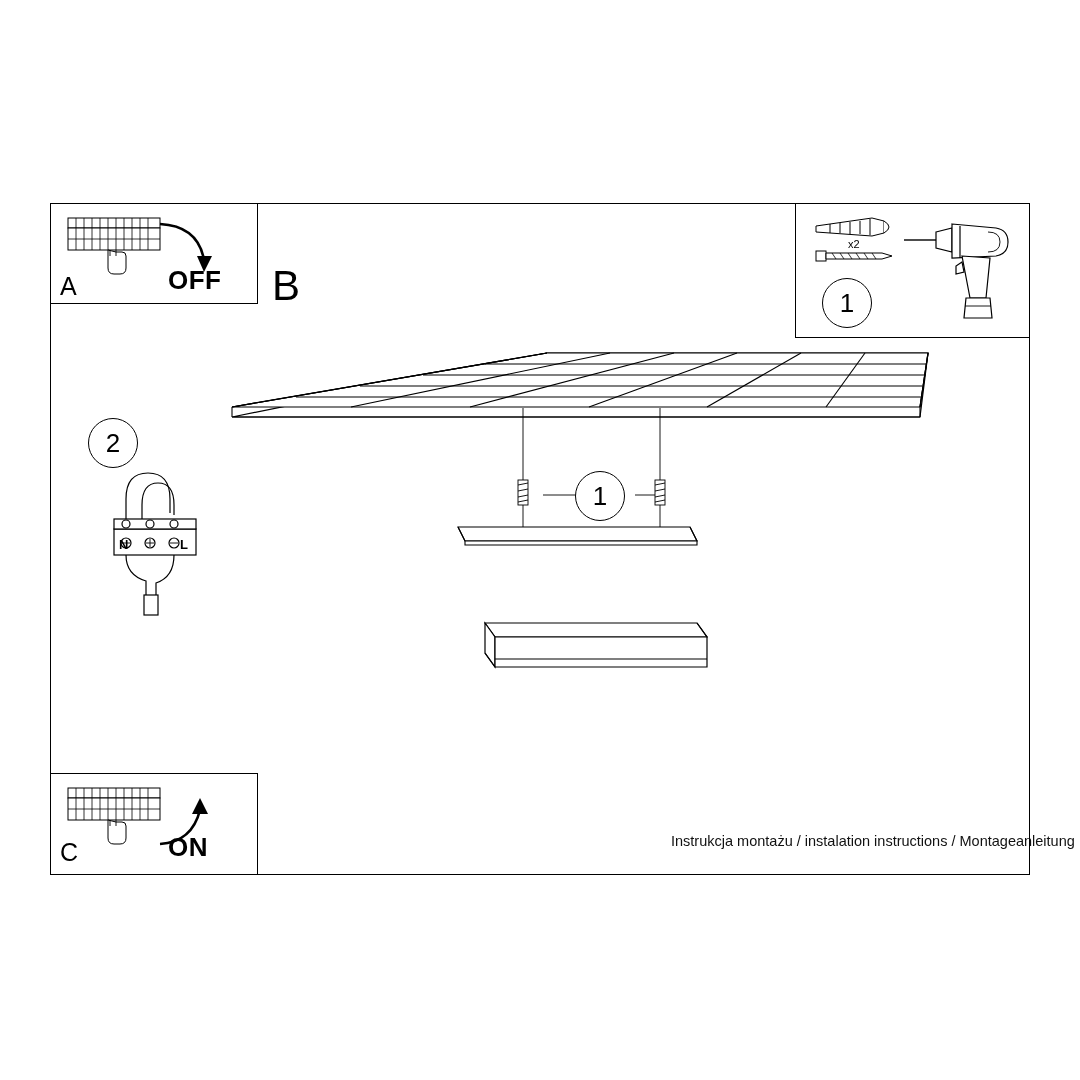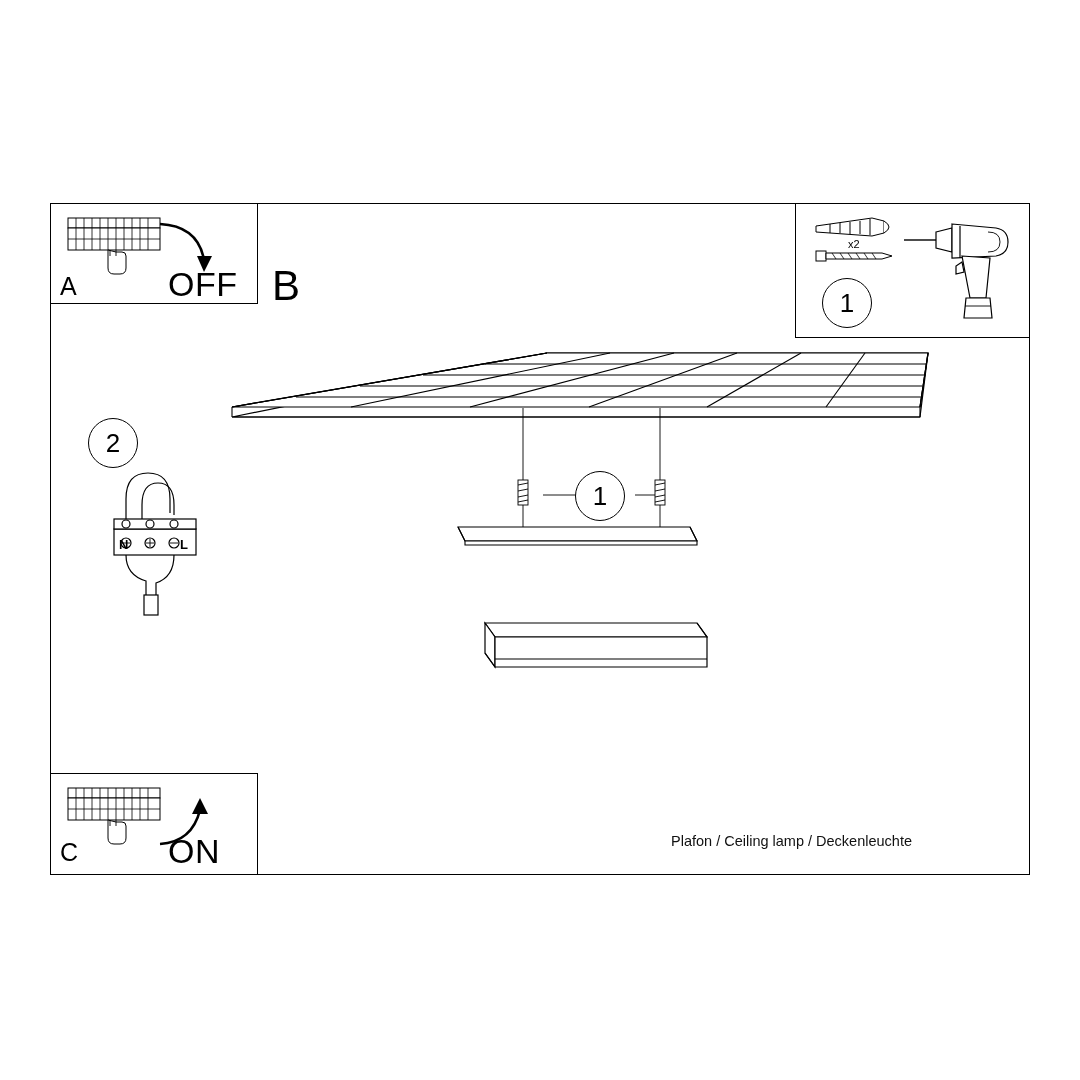--- a/index.html
+++ b/index.html
@@ -47,22 +47,22 @@
     font-size: 25px;
     font-weight: 400;
     letter-spacing: 0.5px;
   }
   .letter-a { left: 60px; top: 272px; }
   .letter-c { left: 60px; top: 838px; }
   .letter-b { left: 272px; top: 262px; font-size: 42px; }
 
   .switch-label {
     position: absolute;
-    font-size: 34px;
-    font-weight: normal;
+    font-size: 26px;
+    font-weight: bold;
     letter-spacing: 0.5px;
   }
   .label-off { left: 168px; top: 265px; }
   .label-on  { left: 168px; top: 832px; }
 
   
   .circle-num {
     position: absolute;
     border: 1.6px solid #000;
     border-radius: 50%;
@@ -322,16 +322,16 @@
 
       <path d="M26,100 Q26,120 46,126 L46,146"></path>
       <path d="M74,100 Q74,122 56,128 L56,146"></path>
       <rect x="44" y="140" width="14" height="20" fill="#fff"></rect>
     </g>
     <text x="19" y="94" font-family="Liberation Sans, sans-serif" font-size="13" font-weight="bold" fill="#000">N</text>
     <text x="80" y="94" font-family="Liberation Sans, sans-serif" font-size="13" font-weight="bold" fill="#000">L</text>
   </svg>
 
   <div class="footer">
-    <div>Plafon / Ceiling lamp / Deckenleuchte</div>
+    <div>Instrukcja montażu / instalation instructions / Montageanleitung</div>
   </div>
 
 </div>
 
 </body></html>

